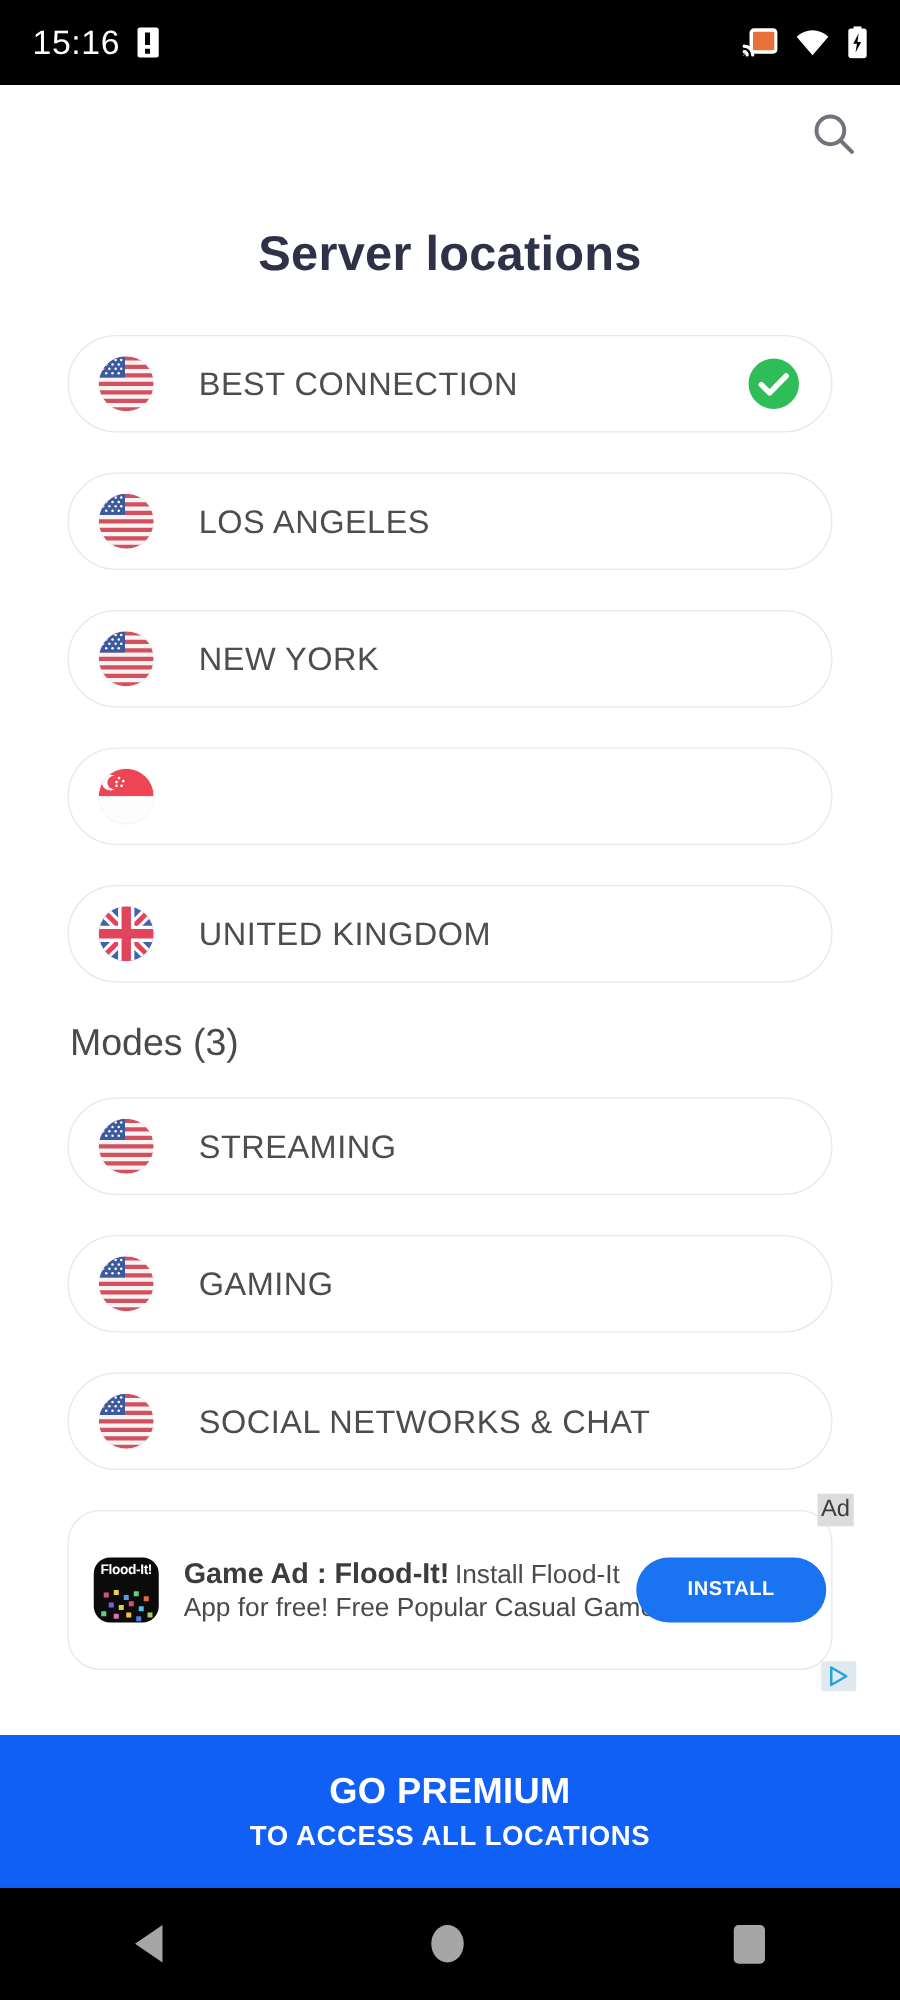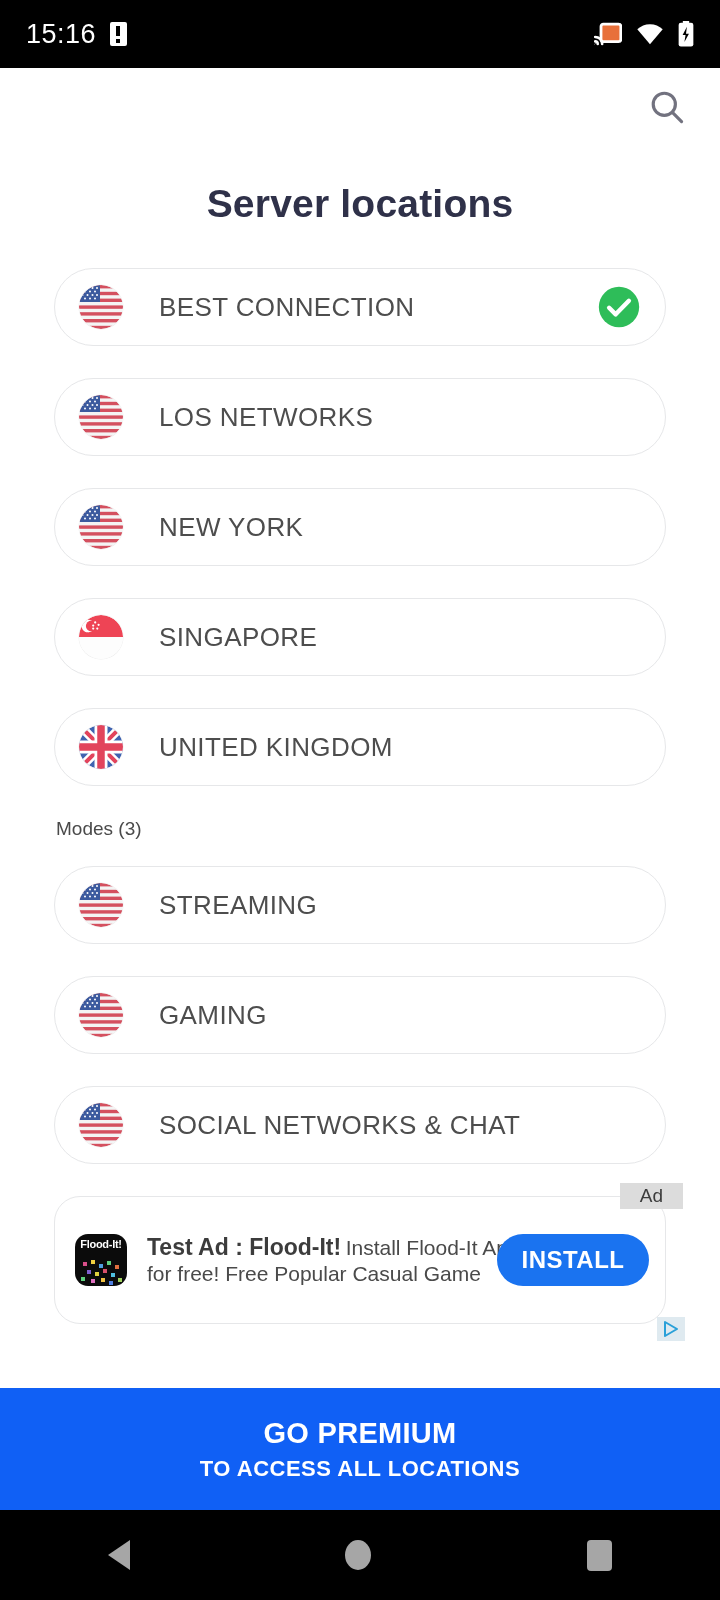--- a/index.html
+++ b/index.html
@@ -92,41 +92,41 @@
     letter-spacing: .4px;
     margin-left: 36px;
     white-space: nowrap;
   }
   .check-wrap { margin-left: auto; display: flex; align-items: center; }
 
   .flag { width: 44px; height: 44px; border-radius: 50%; flex: 0 0 auto;
           overflow: hidden; position: relative; box-shadow: 0 0 0 .5px rgba(0,0,0,.08); }
 
   .section-label {
-    font-size: 19px; color: #4a4a4a;
+    font-size: 30px; color: #4a4a4a;
     margin: 18px 0 26px 2px;
   }
 
   
   .ad-card {
     position: relative;
     border: 1px solid #e6e7e9;
     border-radius: 26px;
     background: #fff;
     height: 128px;
     margin-top: 14px;
     display: flex; align-items: center;
     padding: 0 20px;
     cursor: pointer;
   }
   .ad-badge {
     position: absolute; top: -14px; right: -18px;
     background: #dcdcdc; color: #3c3c3c;
     font-size: 19px; line-height: 24px;
-    padding: 1px 20px;
+    padding: 1px 3px;
   }
   .ad-choices {
     position: absolute; bottom: -18px; right: -20px;
     width: 28px; height: 24px; background: #dfeaf0;
     display: flex; align-items: center; justify-content: center;
   }
   .ad-icon {
     width: 52px; height: 52px; flex: 0 0 auto;
     background: #0b0b0b; border-radius: 13px;
     position: relative; overflow: hidden;
@@ -135,25 +135,25 @@
     position: absolute; top: 4px; left: 0; right: 0;
     text-align: center; color: #fff;
     font-size: 11px; font-weight: bold;
     font-family: "Liberation Sans", sans-serif;
     letter-spacing: -.3px;
   }
   .ad-text { margin-left: 20px; max-width: 380px; }
   .ad-title { font-size: 23px; font-weight: bold; color: #3c3c3c; line-height: 1.25; }
   .ad-desc  { font-size: 21px; color: #4a4a4a; line-height: 1.25; }
   .ad-install {
-    position: absolute; right: 16px; top: 50%; transform: translateY(-50%);
+    position: absolute; right: 4px; top: 50%; transform: translateY(-50%);
     background: #1a73f0; color: #fff;
     border: none; border-radius: 30px;
     height: 52px; width: 152px;
-    font-size: 24px; font-weight: bold;
+    font-size: 16px; font-weight: bold;
     letter-spacing: .5px;
     cursor: pointer;
     font-family: "Liberation Sans", sans-serif;
   }
 
   
   .premium {
     background: #1060f5; color: #fff;
     height: 122px; flex: 0 0 auto;
     display: flex; flex-direction: column;
@@ -311,21 +311,21 @@
                 <circle cx="8.5" cy="10" r="1"></circle>
                 <circle cx="13.5" cy="10" r="1"></circle>
                 <circle cx="18" cy="10" r="1"></circle>
               <circle cx="6" cy="13.5" r="1"></circle>
                 <circle cx="11" cy="13.5" r="1"></circle>
                 <circle cx="16" cy="13.5" r="1"></circle>
             </g>
           </g>
         </svg>
       </span>
-      <span class="loc-label">LOS NETWORKS</span>
+      <span class="loc-label">LOS ANGELES</span>
     </div>
 
     <div class="loc-card">
       <span class="flag">
         <svg width="44" height="44" viewBox="0 0 44 44">
           <defs>
               <clipPath id="c3">
                 <circle cx="22" cy="22" r="22"></circle>
               </clipPath>
             </defs>
@@ -380,21 +380,20 @@
             <g fill="#ffffff">
               <circle cx="16.2" cy="7.4" r="1.1"></circle>
                 <circle cx="19.6" cy="9.8" r="1.1"></circle>
               <circle cx="18.3" cy="13.6" r="1.1"></circle>
                 <circle cx="14.2" cy="13.6" r="1.1"></circle>
               <circle cx="14.2" cy="10.6" r="1.1"></circle>
             </g>
           </g>
         </svg>
       </span>
-      <span class="loc-label">SINGAPORE</span>
     </div>
 
     <div class="loc-card">
       <span class="flag">
         <svg width="44" height="44" viewBox="0 0 44 44">
           <defs>
               <clipPath id="c5">
                 <circle cx="22" cy="22" r="22"></circle>
               </clipPath>
             </defs>
@@ -557,21 +556,21 @@
             <rect x="6" y="43" width="4" height="4" fill="#5fd07f"></rect>
             <rect x="16" y="45" width="4" height="4" fill="#e06fc0"></rect>
             <rect x="26" y="44" width="4" height="4" fill="#f0c040"></rect>
             <rect x="34" y="47" width="4" height="4" fill="#4f7fe0"></rect>
             <rect x="43" y="44" width="4" height="4" fill="#9fd05f"></rect>
           </g>
         </svg>
       </span>
 
       <span class="ad-text">
-        <span class="ad-title">Test Ad : Flood-It!</span>
+        <span class="ad-title">Game Ad : Flood-It!</span>
         <span class="ad-desc">Install Flood-It App for free! Free Popular Casual Game</span>
       </span>
 
       <button class="ad-install">INSTALL</button>
 
       <span class="ad-choices">
         <svg width="20" height="18" viewBox="0 0 20 18">
           <path d="M4 2 L16 9 L4 16 Z" fill="none" stroke="#2aa0d8" stroke-width="2" stroke-linejoin="round"></path>
         </svg>
       </span>

